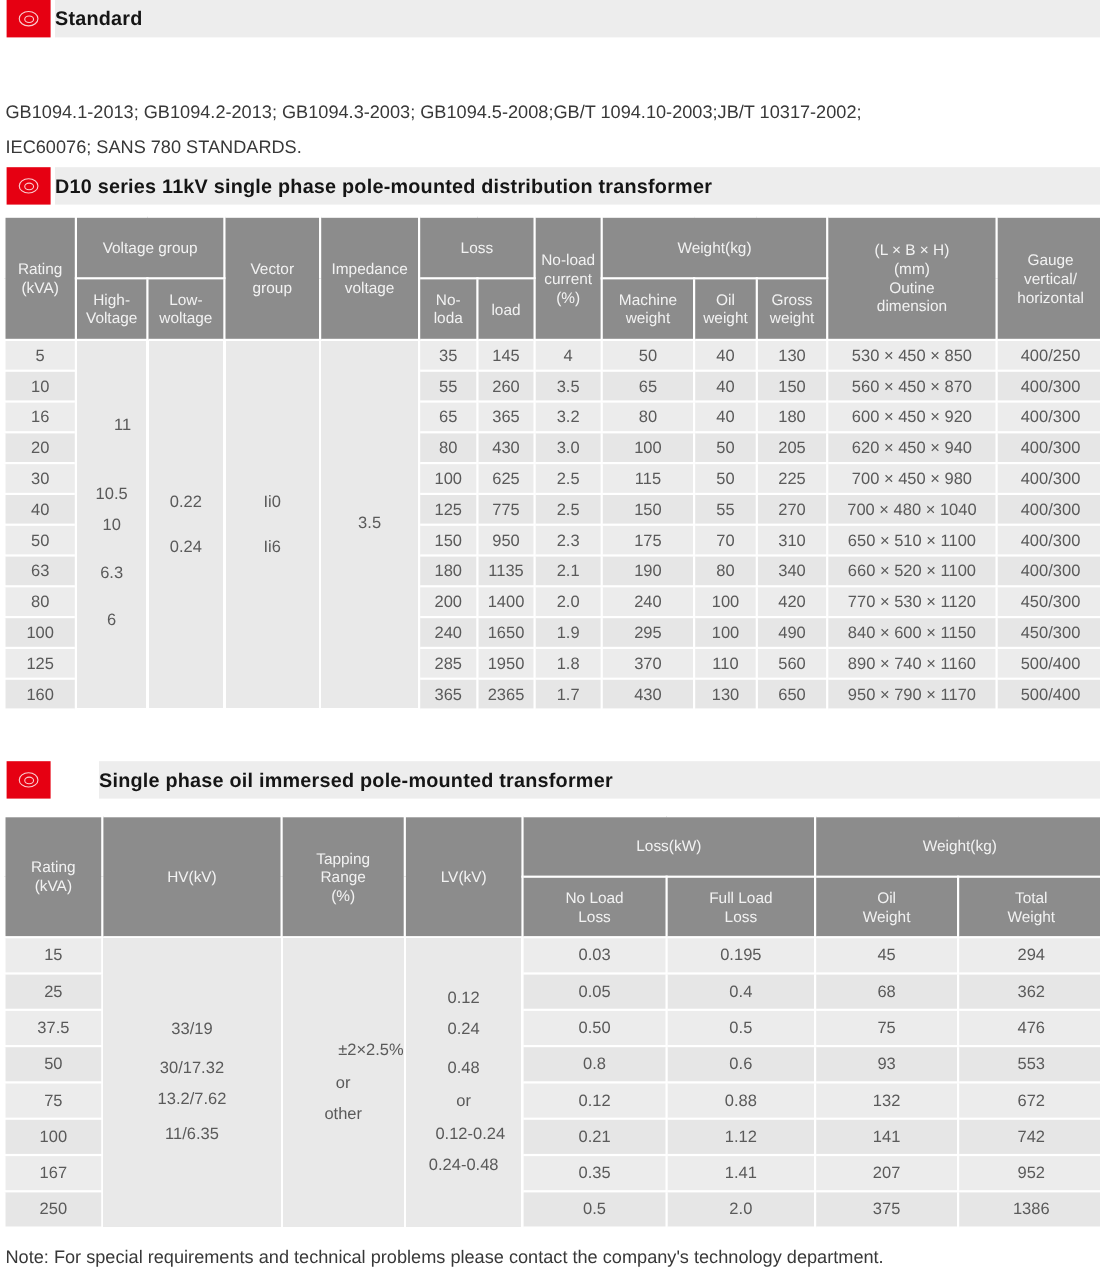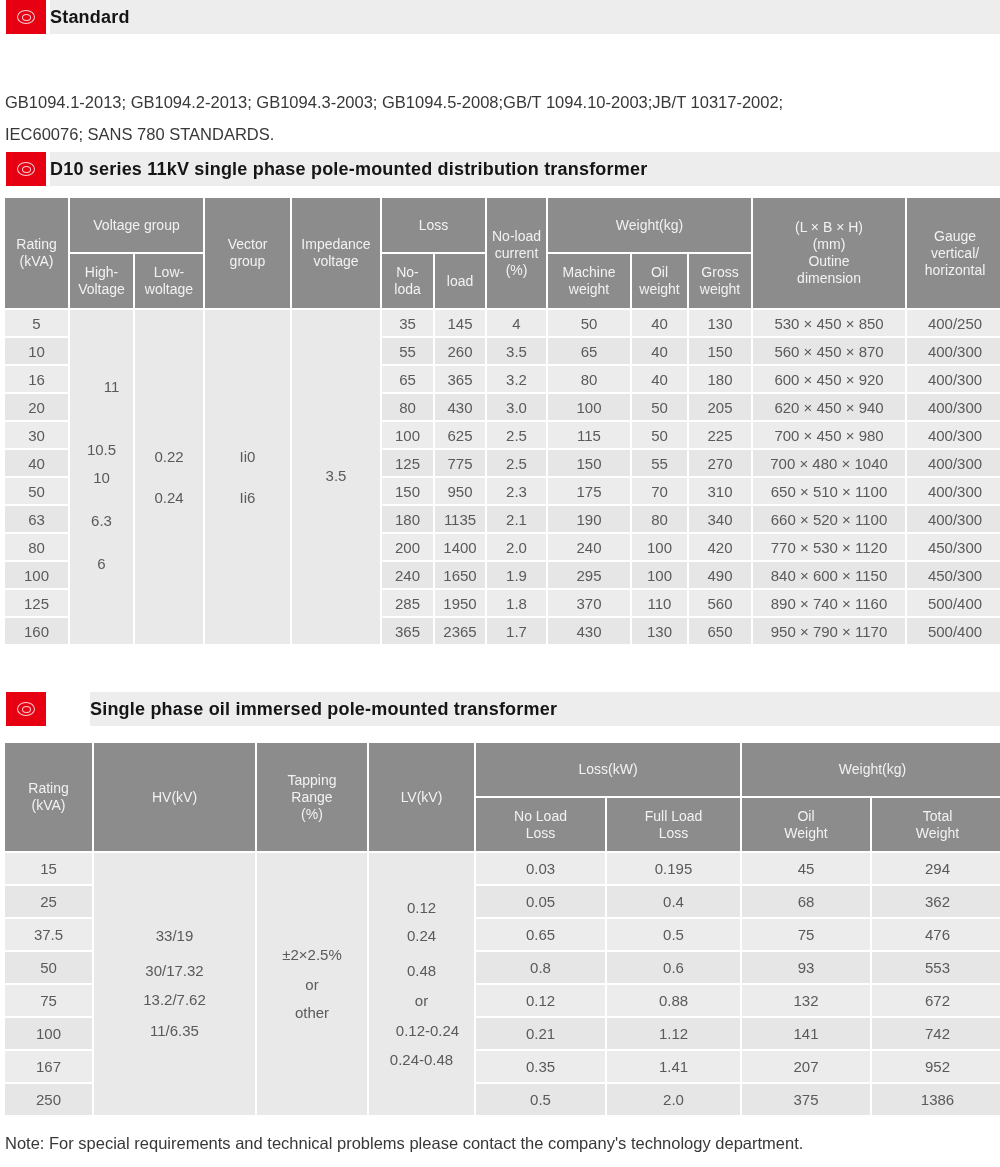--- a/index.html
+++ b/index.html
@@ -340,21 +340,21 @@
   <tbody id="t2body">
       <tr>
         <td>15</td>
         <td rowspan="8" class="merged">
           <div class="mline" style="top: 73px;">33/19</div>
           <div class="mline" style="top: 108px;">30/17.32</div>
           <div class="mline" style="top: 137px;">13.2/7.62</div>
           <div class="mline" style="top: 168px;">11/6.35</div>
         </td>
         <td rowspan="8" class="merged">
-          <div class="mline" style="top: 92px;">±2×2.5%</div>
+          <div class="mline" style="top: 92px; text-align: right;">±2×2.5%</div>
           <div class="mline" style="top: 122px;">or</div>
           <div class="mline" style="top: 150px;">other</div>
         </td>
         <td rowspan="8" class="merged">
           <div class="mline" style="top: 45px;">0.12</div>
           <div class="mline" style="top: 73px;">0.24</div>
           <div class="mline" style="top: 108px;">0.48</div>
           <div class="mline" style="top: 138px;">or</div>
           <div class="mline" style="top: 168px; padding-left: 12px;">0.12-0.24</div>
           <div class="mline" style="top: 197px;">0.24-0.48</div>
@@ -366,21 +366,21 @@
       </tr>
       <tr>
         <td>25</td>
         <td>0.05</td>
         <td>0.4</td>
         <td>68</td>
         <td>362</td>
       </tr>
       <tr>
         <td>37.5</td>
-        <td>0.65</td>
+        <td>0.50</td>
         <td>0.5</td>
         <td>75</td>
         <td>476</td>
       </tr>
       <tr>
         <td>50</td>
         <td>0.8</td>
         <td>0.6</td>
         <td>93</td>
         <td>553</td>

